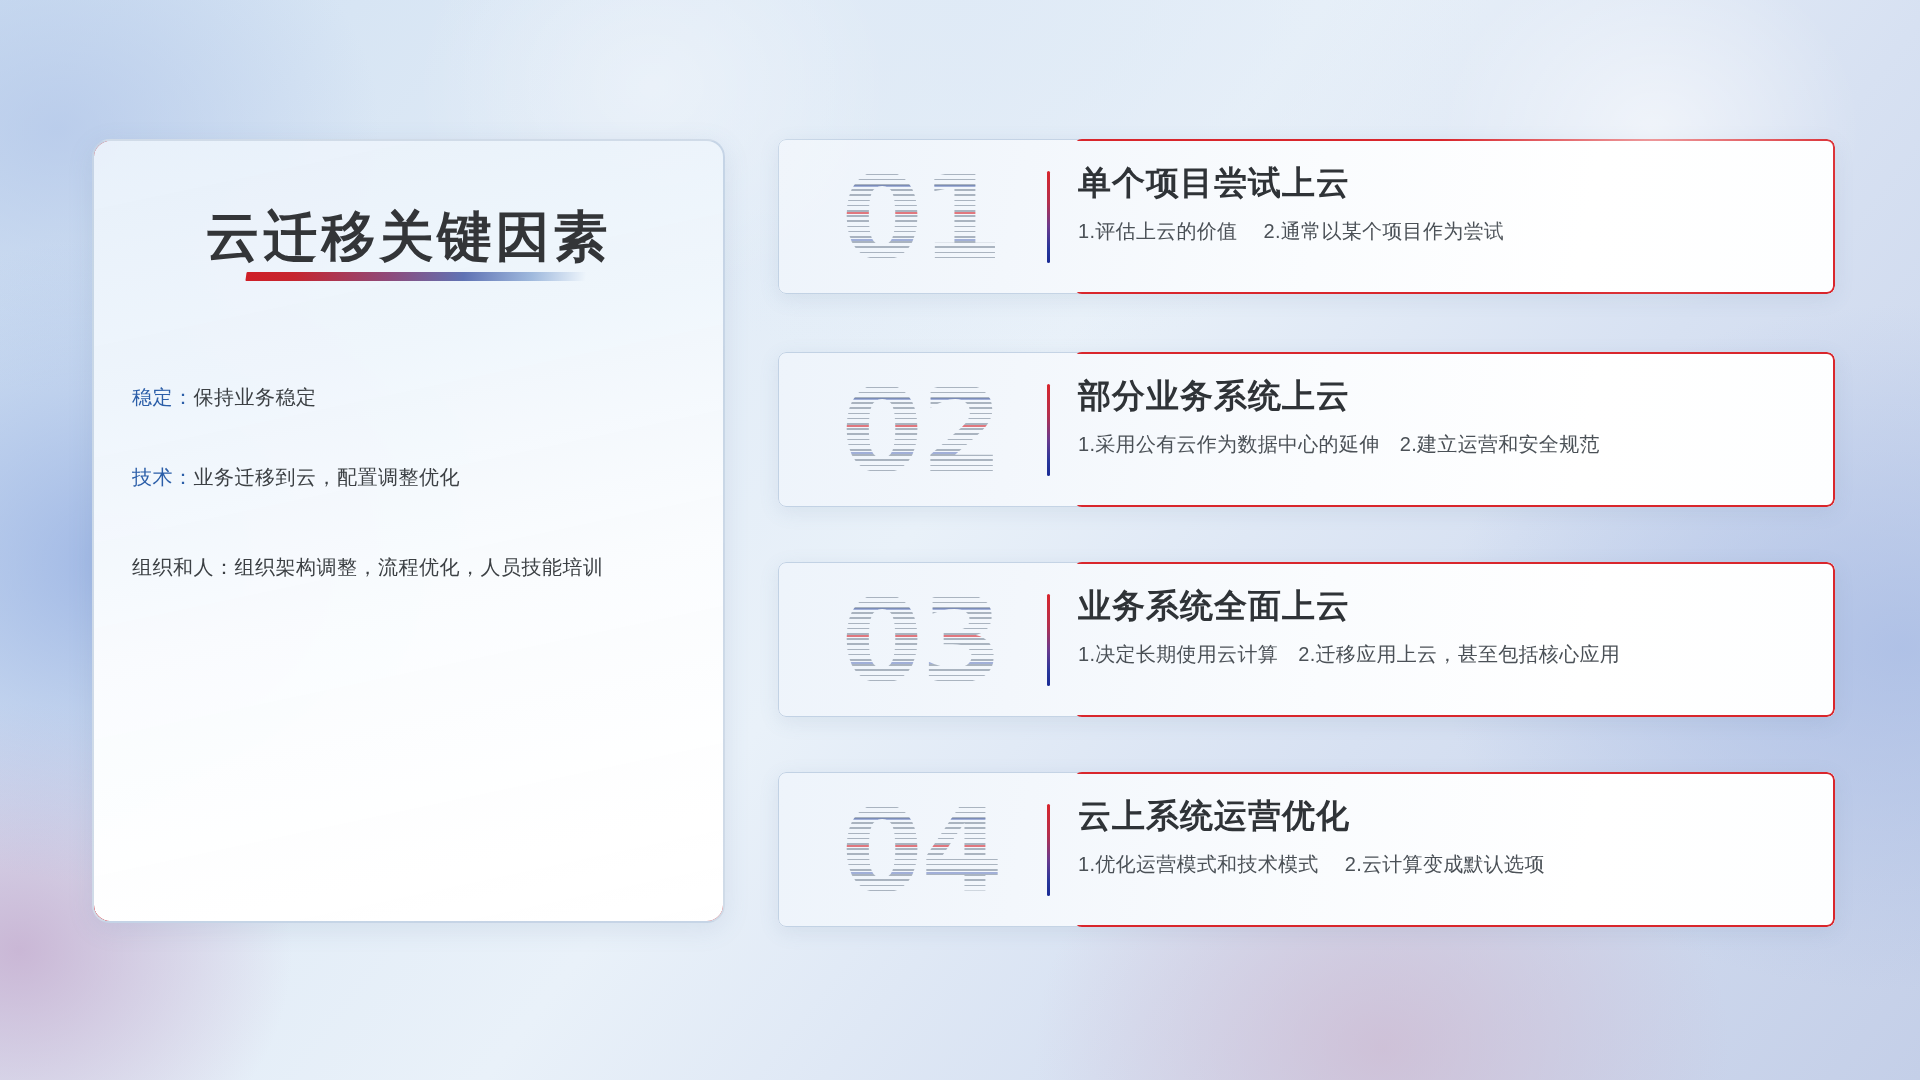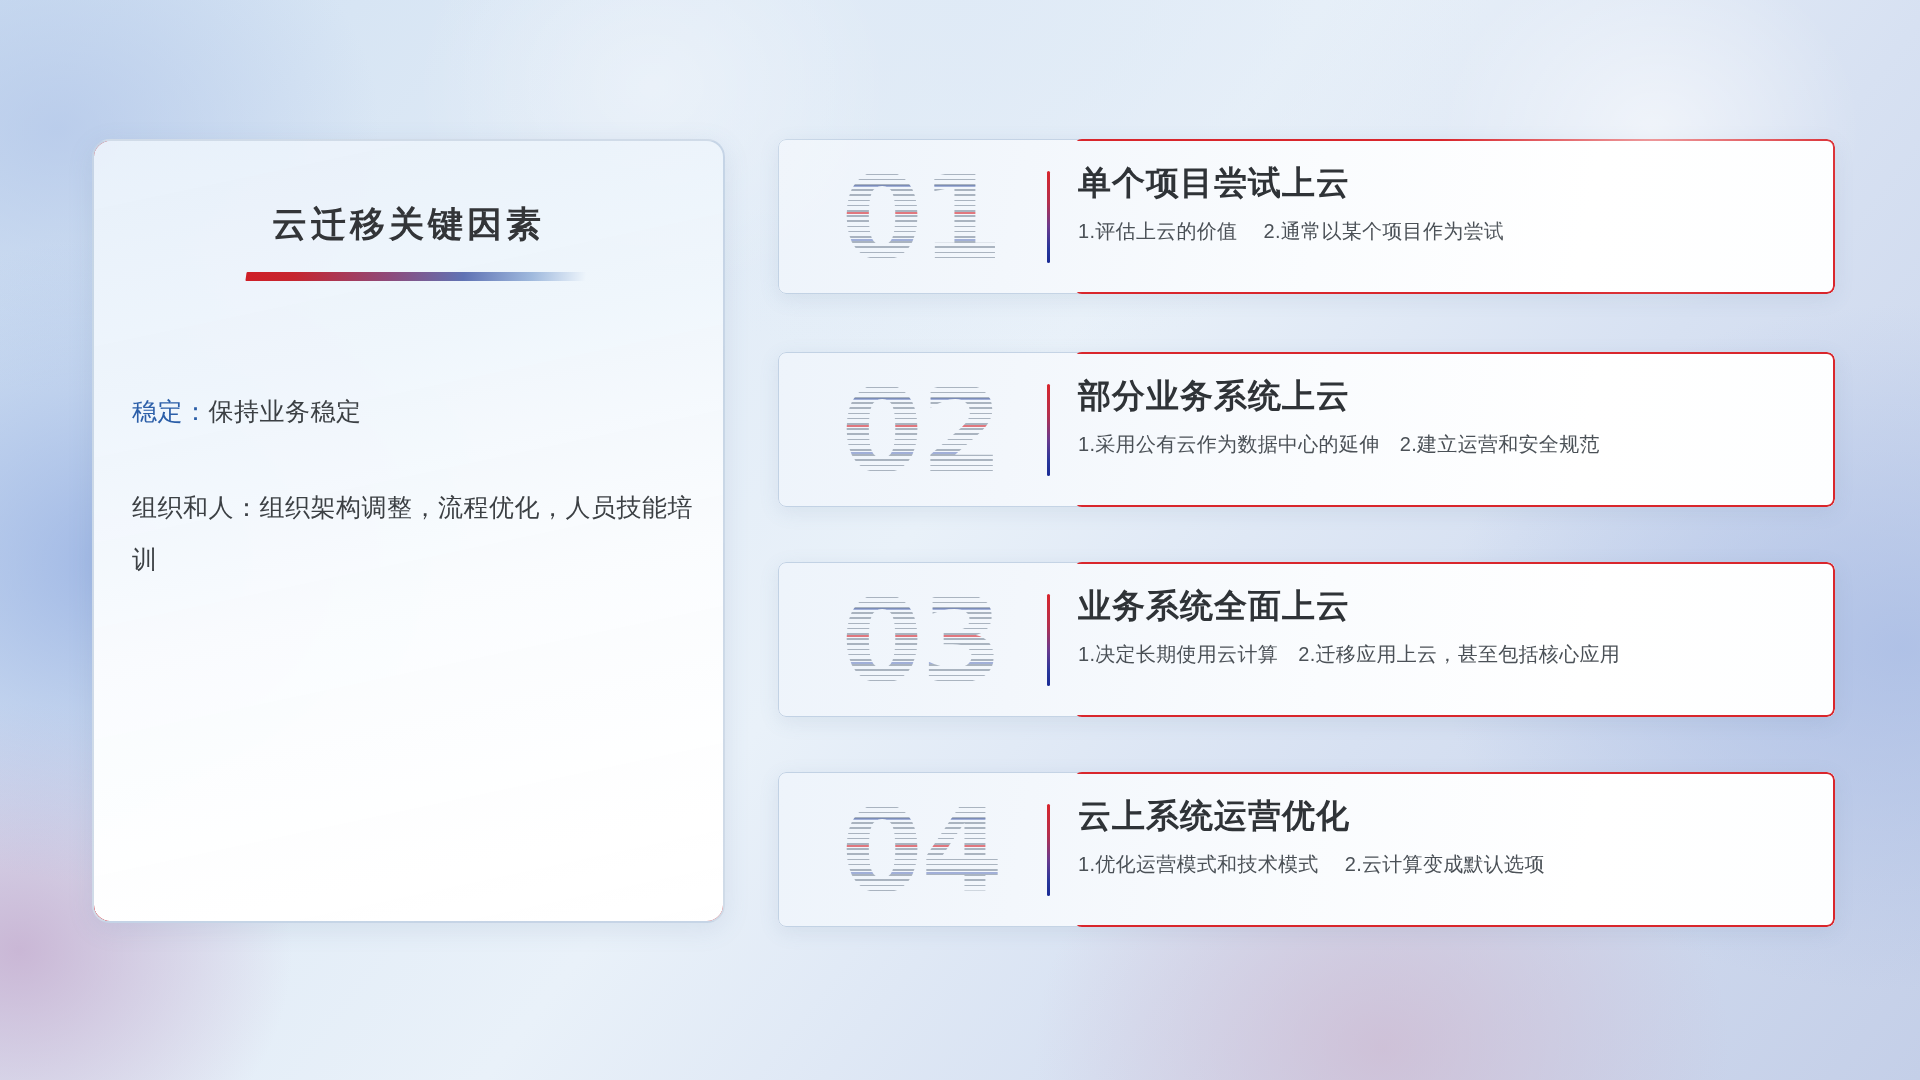--- a/index.html
+++ b/index.html
@@ -64,49 +64,48 @@
     border-radius:18px;
     border:2px solid #d2232a;
     clip-path: inset(0% 97.2% 0% 0% round 18px);
     pointer-events:none;
   }
 
   .panel-title {
     position: absolute;
     left: 0; right: 0; top: 60px;
     text-align: center;
-    font-size: 35px;
+    font-size: 54px;
     font-weight: 700;
     letter-spacing: 4px;
     color: #333538;
   }
   .title-rule {
     position: absolute;
     left: 152px; top: 131px;
     width: 340px; height: 9px;
     border-radius: 1px;
     background: linear-gradient(90deg, #cf1f27 0%, #c6252f 14%, #8e4a7a 42%, #6073b4 64%, #9fb9dd 84%, rgba(210,226,242,0) 100%);
     transform: skewX(-8deg);
   }
 
   .factor-list {
     position: absolute;
     left: 38px; top: 246px;
     right: 24px;
   }
   .factor-row {
-    font-size: 25px;
+    font-size: 20px;
     line-height: 1.0;
     margin-bottom: 60px;
     white-space: nowrap;
     color: #3c4044;
     letter-spacing: 0.5px;
-    margin-top: 12px;
-  }
-  .factor-row:last-child { margin-bottom: 0; font-family: Liberation Mono, monospace; }
+  }
+  .factor-row:last-child { margin-bottom: 0; }
   .factor-row.wrapped { white-space: normal; line-height: 2.07; }
   .f-label { color: #2b5ea8; }
   .f-label.plain { color: #3c4044; }
 
   
   .cards { position: absolute; left: 778px; top: 0; }
 
   .card {
     position: absolute;
     width: 1057px;
@@ -204,20 +203,23 @@
     <div class="edge-red-b"></div>
     <div class="edge-red-l"></div>
 
     <div class="panel-title">云迁移关键因素</div>
     <div class="title-rule"></div>
 
     <div class="factor-list">
       <div class="factor-row">
         <span class="f-label">稳定：</span><span>保持业务稳定</span>
       </div>
+      <div class="factor-row">
+        <span class="f-label">技术：</span><span>业务迁移到云，配置调整优化</span>
+      </div>
       <div class="factor-row wrapped">
         <span class="f-label plain">组织和人：</span><span>组织架构调整，流程优化，人员技能培训</span>
       </div>
     </div>
   </div>
 
   <div class="cards">
 
     <div class="card" style="top:139px;">
       <div class="frame-blue"></div>

